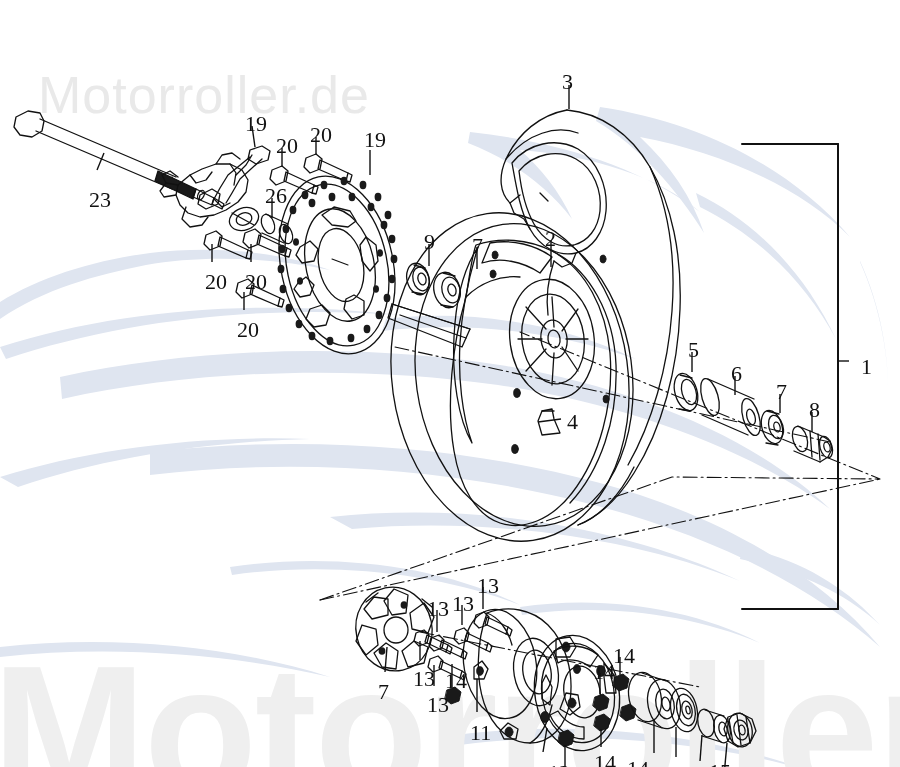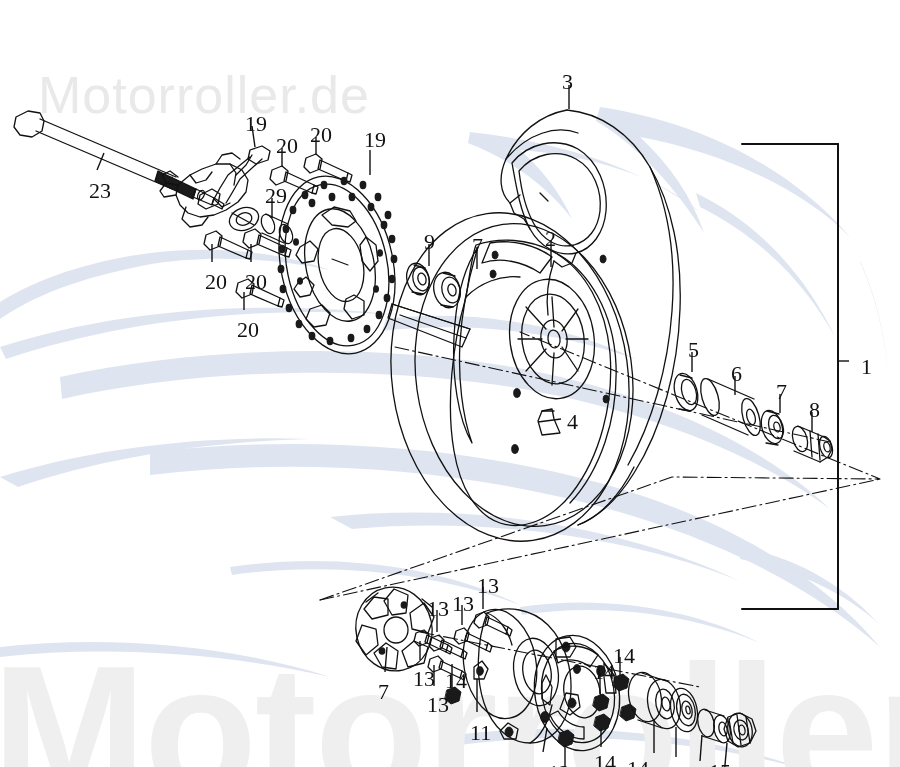--- a/index.html
+++ b/index.html
@@ -523,18 +523,18 @@
       <div class="lbl" style="left: 684px; top: 714px; padding-left: 25px;">15</div>
       <div class="lbl" style="left: 670px; top: 718px; text-align: right;">16</div>
       <div class="lbl" style="left: 694px; top: 722px;">17</div>
       <div class="lbl" style="left: 718px; top: 737px;">20</div>
       <div class="lbl" style="left: 364px; top: 82px;">19</div>
       <div class="lbl" style="left: 310px; top: 77px;">20</div>
       <div class="lbl" style="left: 276px; top: 88px;">20</div>
       <div class="lbl" style="left: 205px; top: 224px;">20</div>
       <div class="lbl" style="left: 245px; top: 224px;">20</div>
       <div class="lbl" style="left: 237px; top: 272px;">20</div>
-      <div class="lbl" style="left: 265px; top: 138px;">29</div>
+      <div class="lbl" style="left: 265px; top: 138px;">26</div>
       <div class="lbl" style="left: 245px; top: 66px;">19</div>
-      <div class="lbl" style="left: 89px; top: 133px;">23</div>
+      <div class="lbl" style="left: 89px; top: 142px;">23</div>
     </div>
 
 </div>
 
 </body></html>

